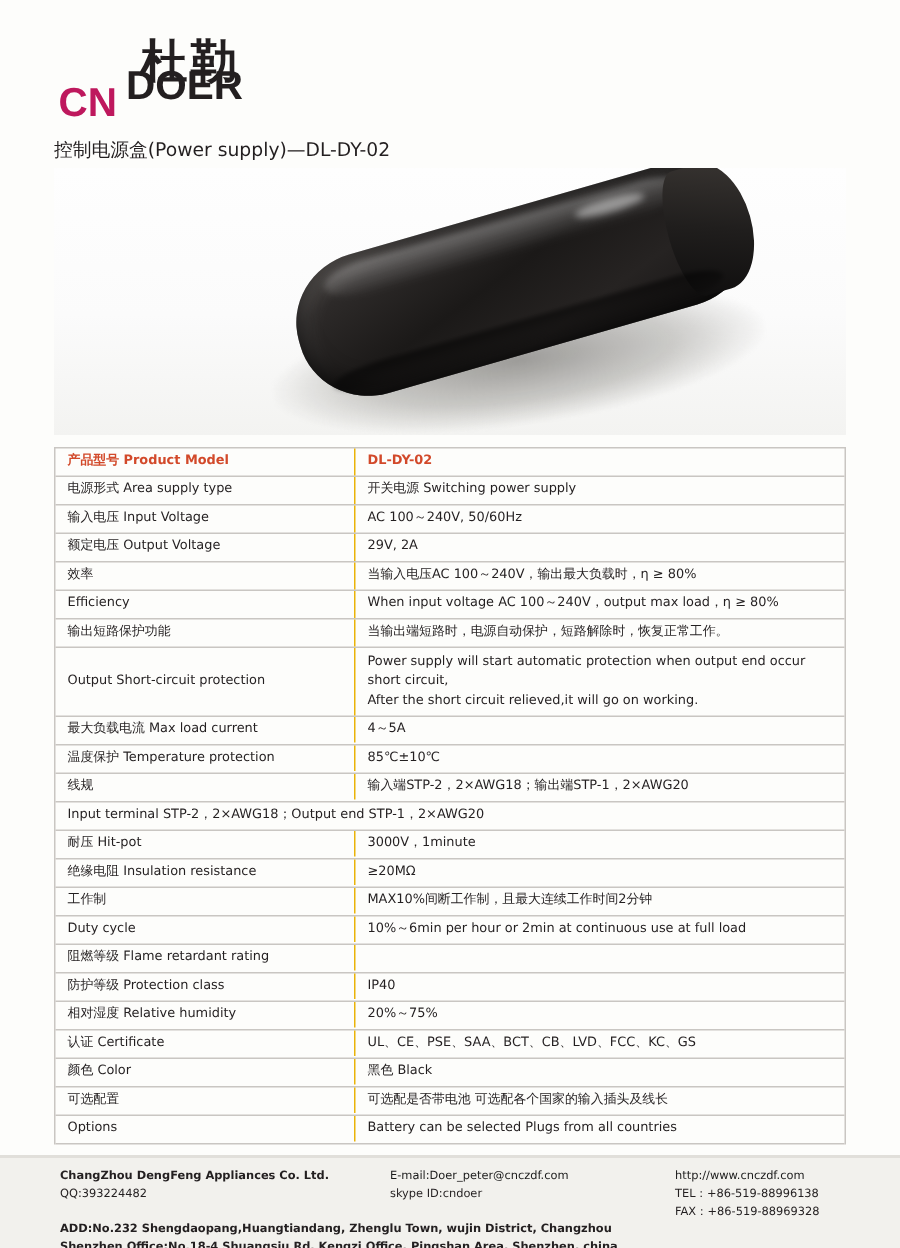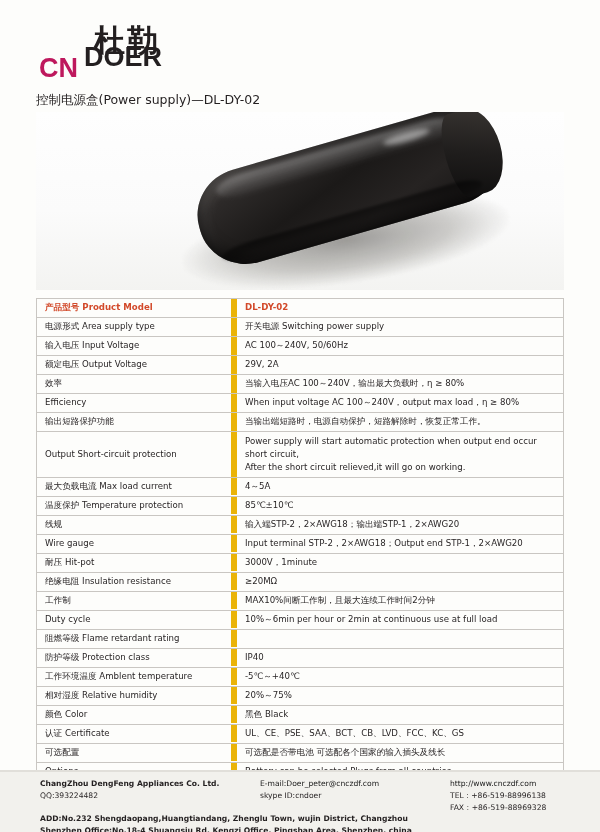--- a/index.html
+++ b/index.html
@@ -165,21 +165,21 @@
     min-height: 19px;
     align-items: center;
     box-sizing: border-box;
   }
   .row.tall { min-height: 38px; align-items: stretch; }
   .cell-l {
     width: 200px;
     flex: 0 0 200px;
     padding: 3px 6px 3px 8px;
     box-sizing: border-box;
-    border-right: 6px solid #eab308;
+    border-right: 1px solid #eab308;
     font-size: 8.6px;
     font-family: "DejaVu Sans", sans-serif;
     color: #231f20;
     display: flex;
     align-items: center;
     line-height: 1.35;
   }
   .cell-r {
     flex: 1 1 auto;
     padding: 3px 6px 3px 8px;
@@ -307,21 +307,20 @@
     <div class="row">
       <div class="cell-l">温度保护 Temperature protection</div>
       <div class="cell-r">85℃±10℃</div>
     </div>
 
     <div class="row">
       <div class="cell-l">线规</div>
       <div class="cell-r">输入端STP-2，2×AWG18；输出端STP-1，2×AWG20</div>
     </div>
     <div class="row">
-      <div class="cell-l">Wire gauge</div>
       <div class="cell-r">Input terminal STP-2，2×AWG18；Output end STP-1，2×AWG20</div>
     </div>
 
     <div class="row">
       <div class="cell-l">耐压 Hit-pot</div>
       <div class="cell-r">3000V，1minute</div>
     </div>
 
     <div class="row">
       <div class="cell-l">绝缘电阻 Insulation resistance</div>
@@ -339,38 +338,34 @@
 
     <div class="row">
       <div class="cell-l">阻燃等级 Flame retardant rating</div>
     </div>
 
     <div class="row">
       <div class="cell-l">防护等级 Protection class</div>
       <div class="cell-r">IP40</div>
     </div>
 
-    <div class="row">
-      <div class="cell-l">工作环境温度 Amblent temperature</div>
-      <div class="cell-r">-5℃～+40℃</div>
-    </div>
 
     <div class="row">
       <div class="cell-l">相对湿度 Relative humidity</div>
       <div class="cell-r">20%～75%</div>
     </div>
 
     <div class="row">
+      <div class="cell-l">认证 Certificate</div>
+      <div class="cell-r">UL、CE、PSE、SAA、BCT、CB、LVD、FCC、KC、GS</div>
+    </div>
+
+    <div class="row">
       <div class="cell-l">颜色 Color</div>
       <div class="cell-r">黑色 Black</div>
-    </div>
-
-    <div class="row">
-      <div class="cell-l">认证 Certificate</div>
-      <div class="cell-r">UL、CE、PSE、SAA、BCT、CB、LVD、FCC、KC、GS</div>
     </div>
 
     <div class="row">
       <div class="cell-l">可选配置</div>
       <div class="cell-r">可选配是否带电池 可选配各个国家的输入插头及线长</div>
     </div>
     <div class="row">
       <div class="cell-l">Options</div>
       <div class="cell-r">Battery can be selected Plugs from all countries</div>
     </div>

